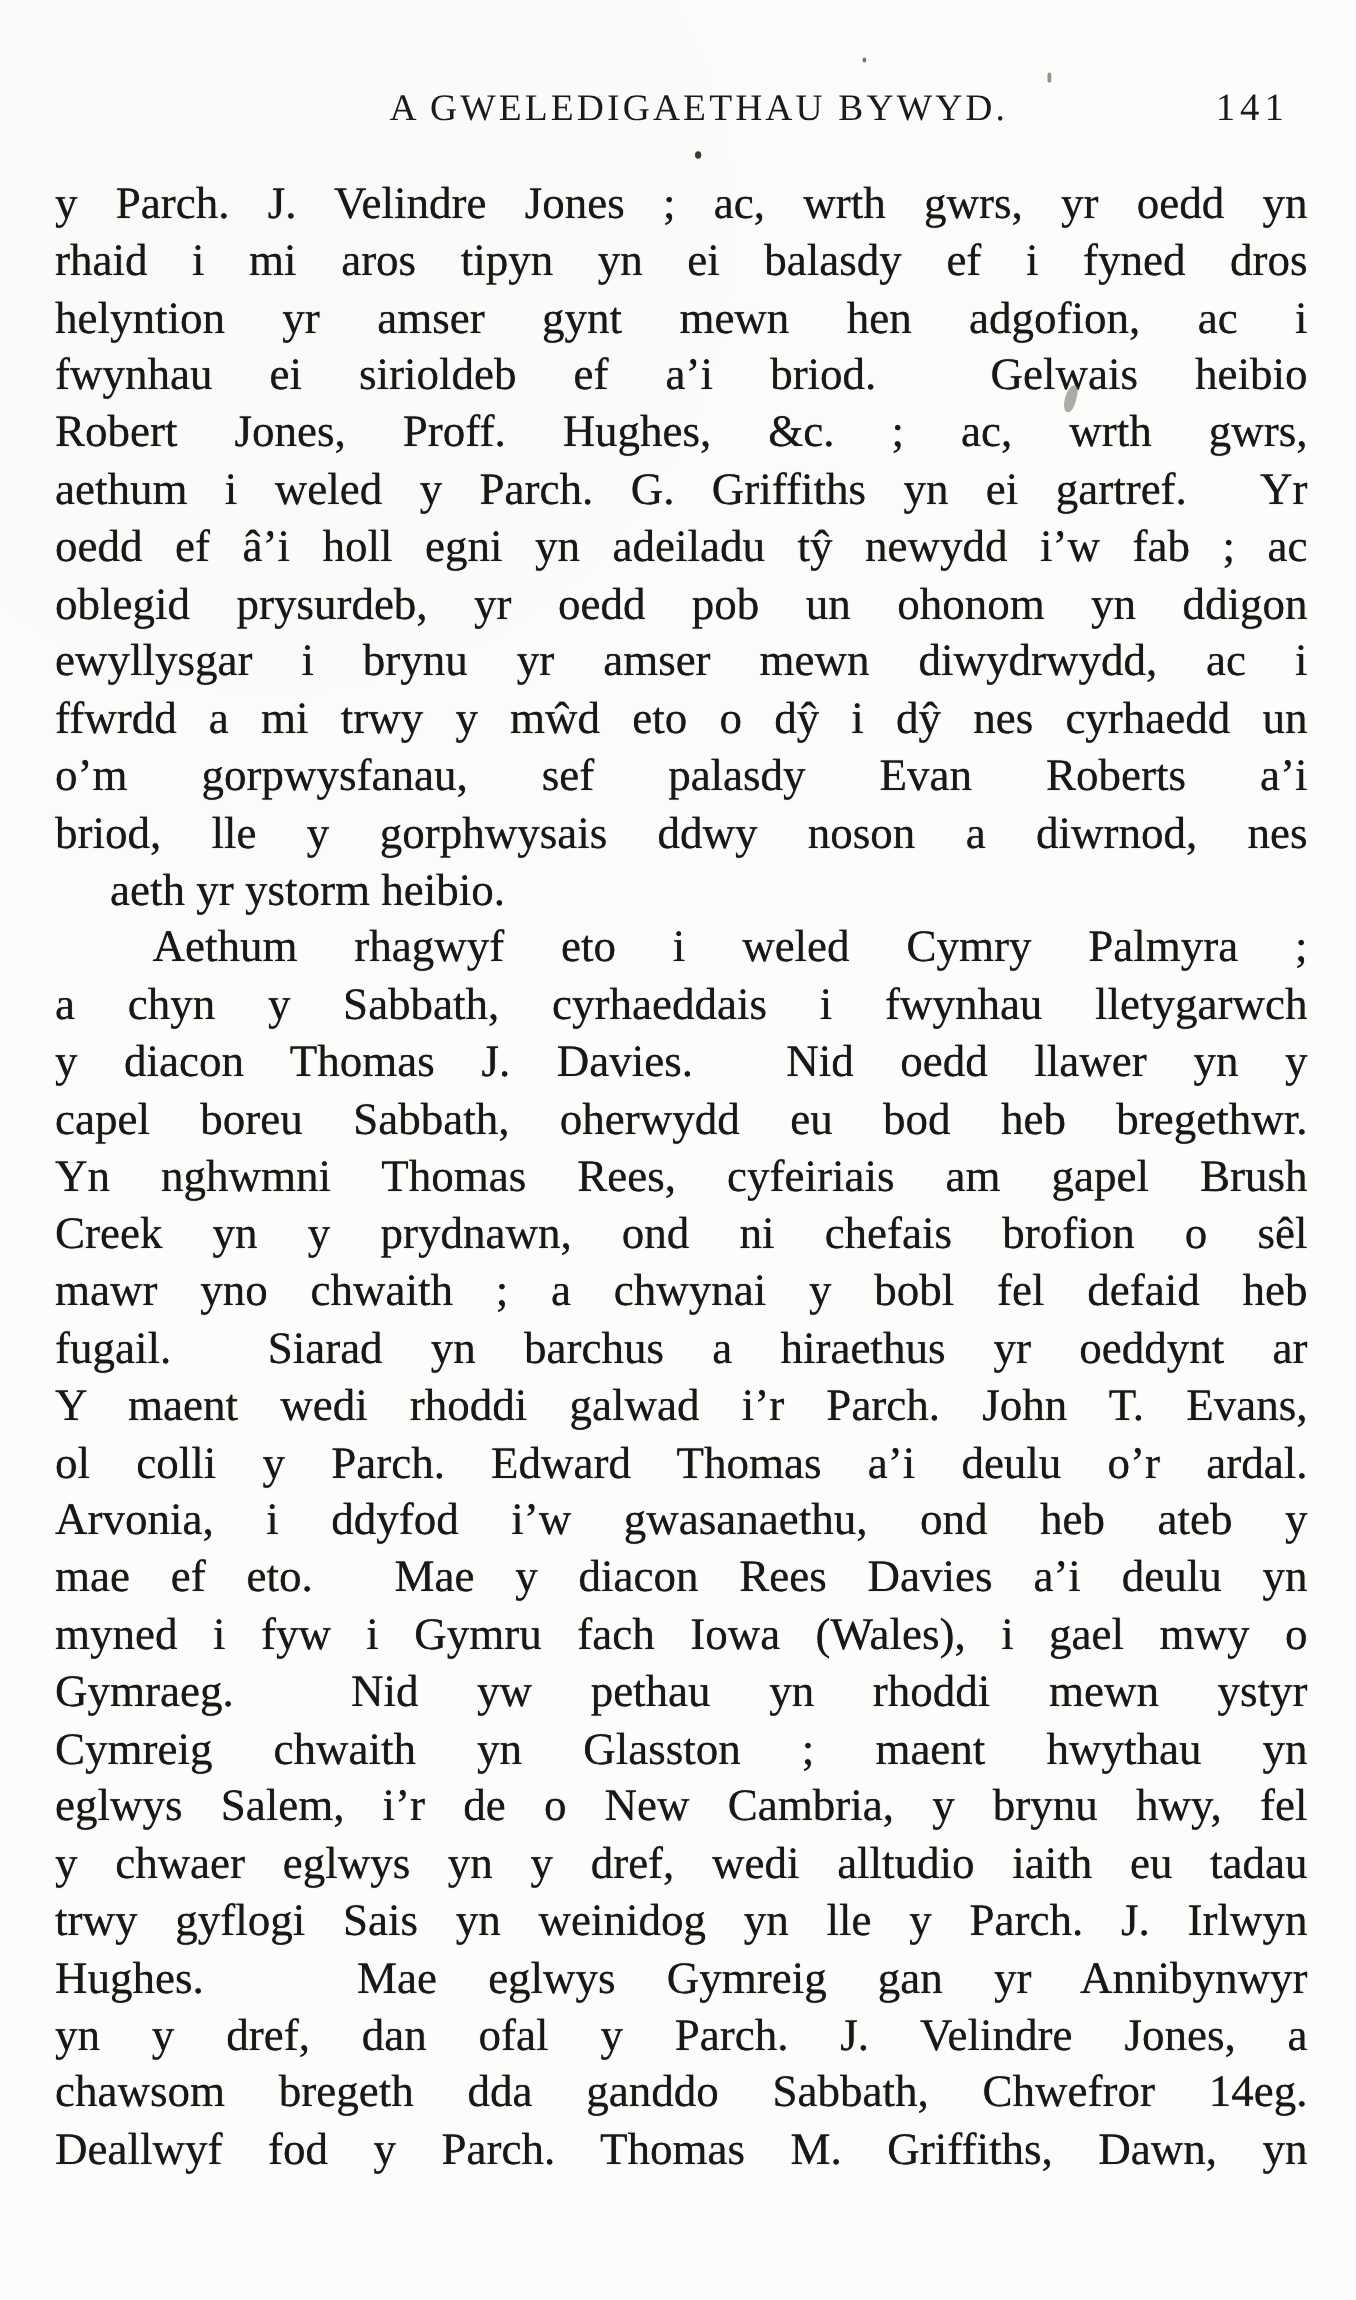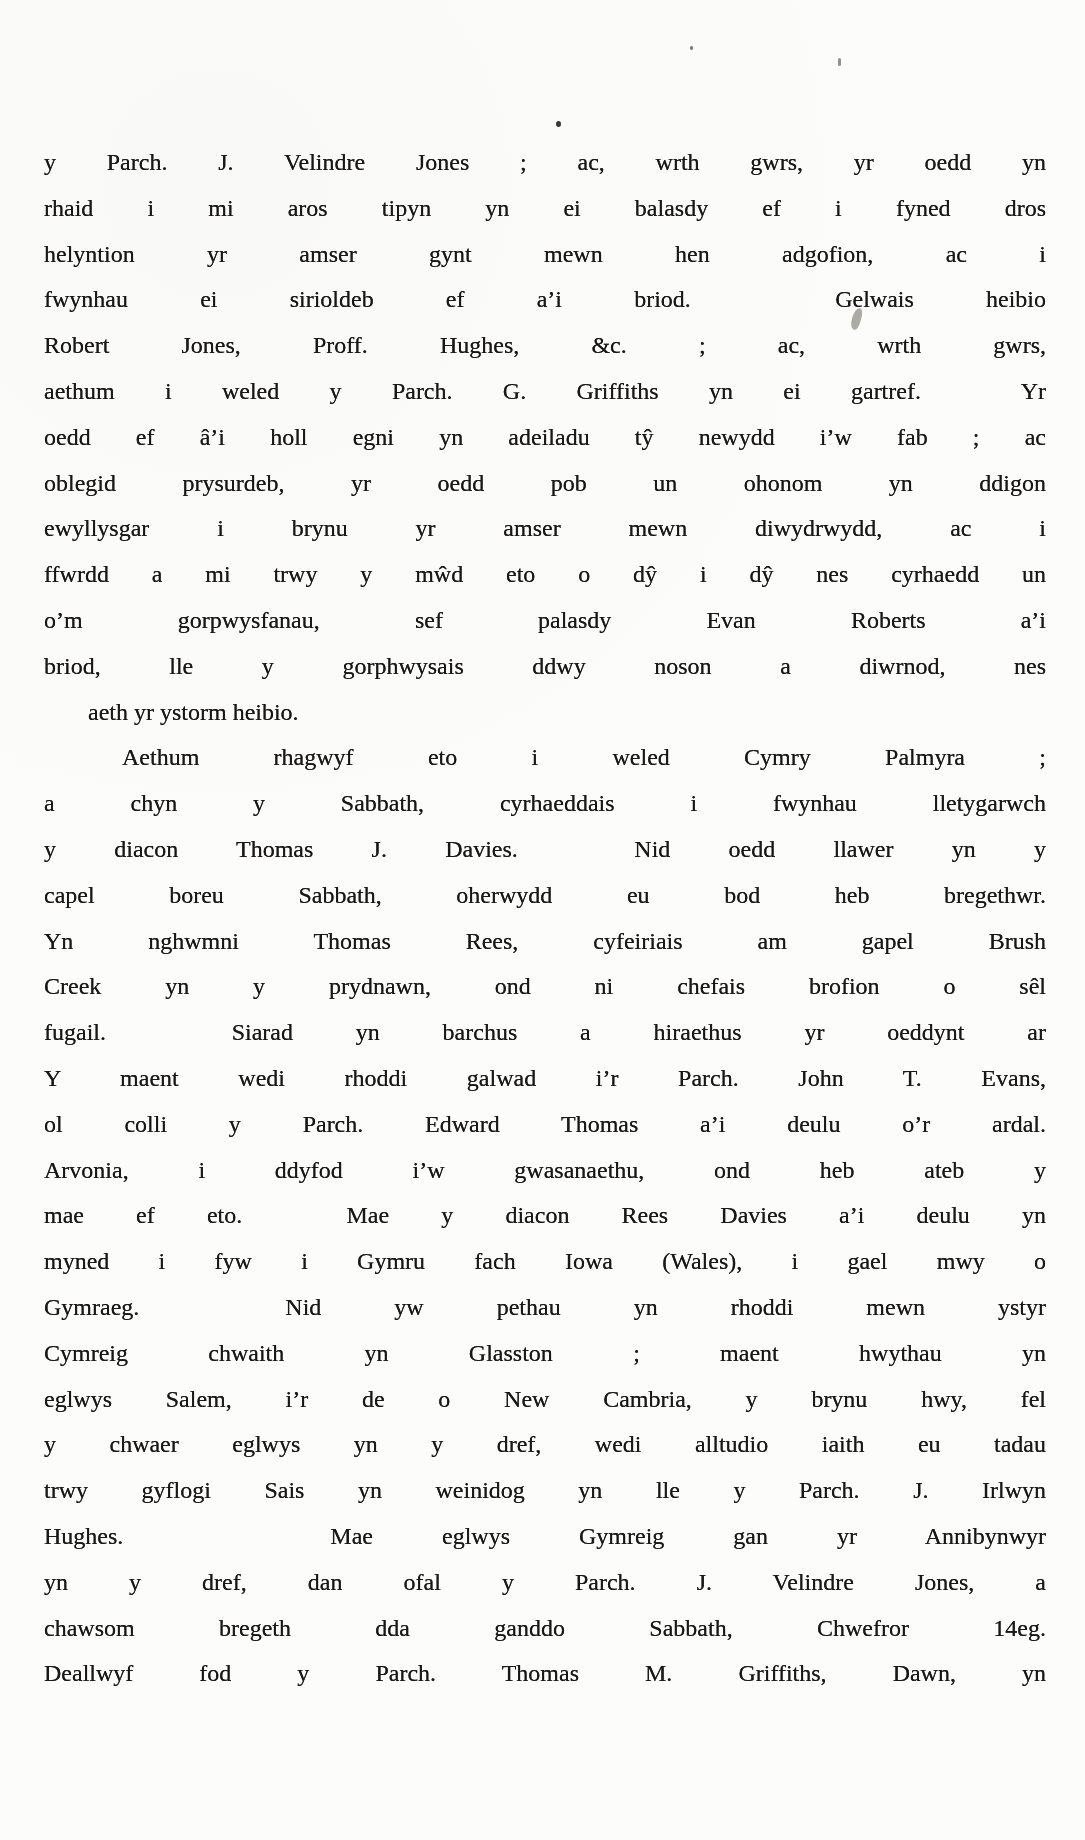--- a/index.html
+++ b/index.html
@@ -41,21 +41,21 @@
     font-size: 31px;
     letter-spacing: 4px;
     font-variant-numeric: oldstyle-nums;
     color: #1c1b1a;
   }
   .page-body {
     position: absolute;
     left: 44px; top: 140px; width: 1002px;
   }
   .line {
-    font-size: 24px;
+    font-size: 36px;
     line-height: 45.8px;
     height: 45.8px;
     text-align: justify;
     text-align-last: justify;
     white-space: pre-wrap;
     text-shadow: 0 0 0.6px rgba(20,18,16,0.85);
     color: #1a1816;
   }
   .line.indent { text-indent: 78px; }
   .line.last { text-align-last: left; margin-left: 44px; }
@@ -69,20 +69,25 @@
     background: #9a968e;
     border-radius: 60% 40% 50% 50%;
     transform: rotate(14deg);
     opacity: .8;
   }
 </style>
 </head>
 <body>
 
 <div class="page">
+  <header class="page-header">
+    <span></span>
+    <div class="running-title">A GWELEDIGAETHAU BYWYD.</div>
+    <div class="page-number">141</div>
+  </header>
 
   <main class="page-body">
       <div class="line">y Parch. J. Velindre Jones ; ac, wrth gwrs, yr oedd yn</div>
       <div class="line">rhaid i mi aros tipyn yn ei balasdy ef i fyned dros</div>
       <div class="line">helyntion yr amser gynt mewn hen adgofion, ac i</div>
       <div class="line">fwynhau ei sirioldeb ef a’i briod.  Gelwais heibio</div>
       <div class="line">Robert Jones, Proff. Hughes, &amp;c. ; ac, wrth gwrs,</div>
       <div class="line">aethum i weled y Parch. G. Griffiths yn ei gartref.  Yr</div>
       <div class="line">oedd ef â’i holl egni yn adeiladu tŷ newydd i’w fab ; ac</div>
       <div class="line">oblegid prysurdeb, yr oedd pob un ohonom yn ddigon</div>
@@ -90,20 +95,21 @@
       <div class="line">ffwrdd a mi trwy y mŵd eto o dŷ i dŷ nes cyrhaedd un</div>
       <div class="line">o’m gorpwysfanau, sef palasdy Evan Roberts a’i</div>
       <div class="line">briod, lle y gorphwysais ddwy noson a diwrnod, nes</div>
       <div class="line last">aeth yr ystorm heibio.</div>
       <div class="line indent">Aethum rhagwyf eto i weled Cymry Palmyra ;</div>
       <div class="line">a chyn y Sabbath, cyrhaeddais i fwynhau lletygarwch</div>
       <div class="line">y diacon Thomas J. Davies.  Nid oedd llawer yn y</div>
       <div class="line">capel boreu Sabbath, oherwydd eu bod heb bregethwr.</div>
       <div class="line">Yn nghwmni Thomas Rees, cyfeiriais am gapel Brush</div>
       <div class="line">Creek yn y prydnawn, ond ni chefais brofion o sêl</div>
+      <div class="line">mawr yno chwaith ; a chwynai y bobl fel defaid heb</div>
       <div class="line">fugail.  Siarad yn barchus a hiraethus yr oeddynt ar</div>
       <div class="line">Y maent wedi rhoddi galwad i’r Parch. John T. Evans,</div>
       <div class="line">ol colli y Parch. Edward Thomas a’i deulu o’r ardal.</div>
       <div class="line">Arvonia, i ddyfod i’w gwasanaethu, ond heb ateb y</div>
       <div class="line">mae ef eto.  Mae y diacon Rees Davies a’i deulu yn</div>
       <div class="line">myned i fyw i Gymru fach Iowa (Wales), i gael mwy o</div>
       <div class="line">Gymraeg.  Nid yw pethau yn rhoddi mewn ystyr</div>
       <div class="line">Cymreig chwaith yn Glasston ; maent hwythau yn</div>
       <div class="line">eglwys Salem, i’r de o New Cambria, y brynu hwy, fel</div>
       <div class="line">y chwaer eglwys yn y dref, wedi alltudio iaith eu tadau</div>

